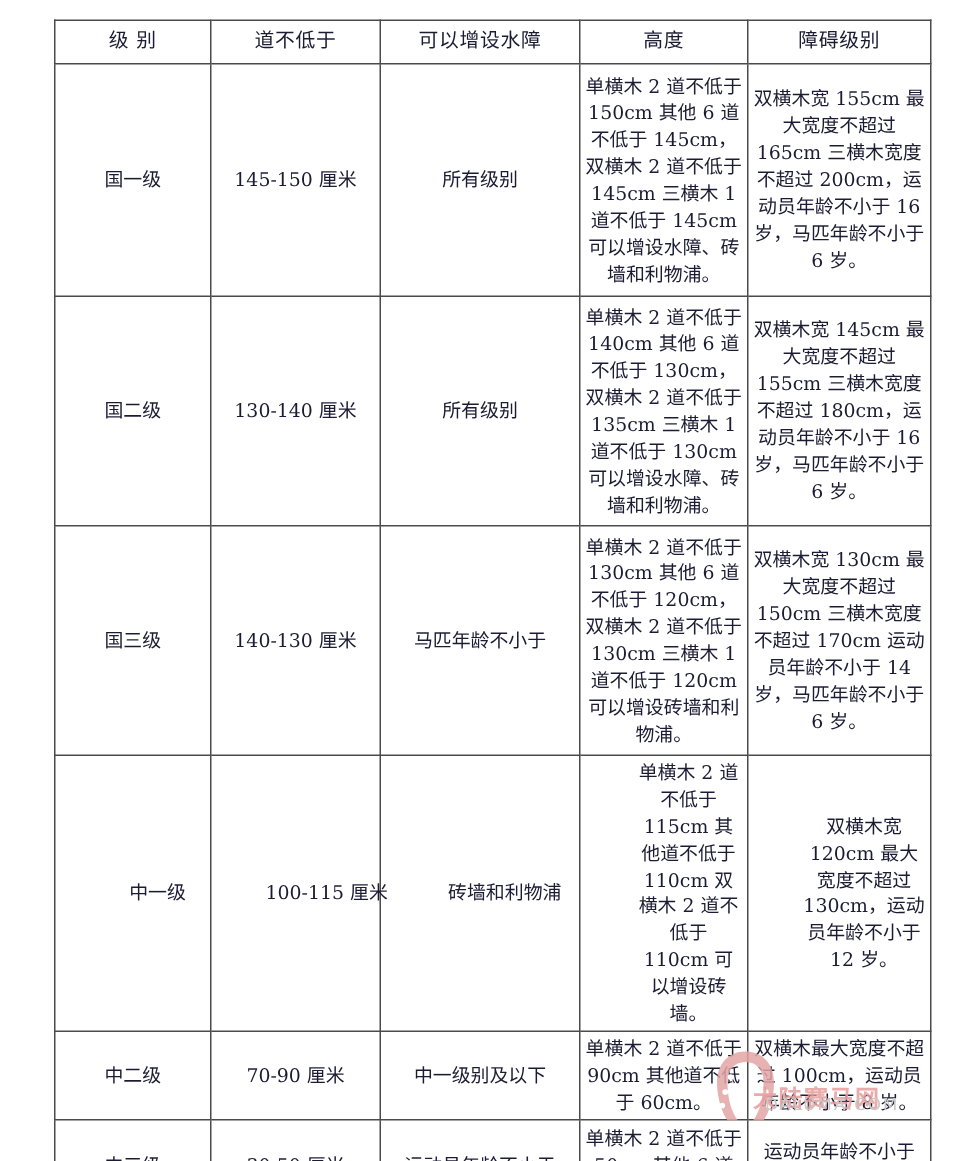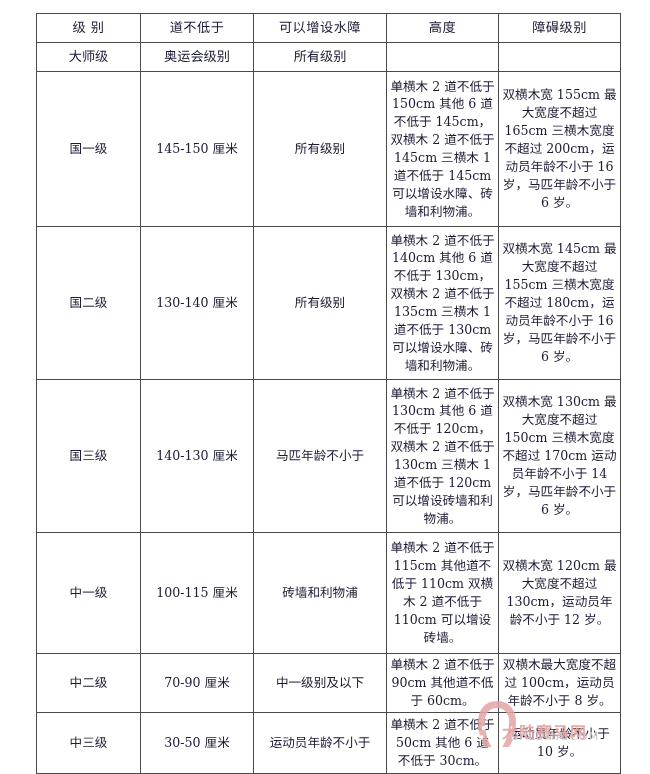--- a/index.html
+++ b/index.html
@@ -72,21 +72,21 @@
   .cell-requirement {
     font-size: 12.4px;
     line-height: 1.52;
     padding: 4px 4px;
   }
 
   
   tr.r1 td { height: 150px; }
   tr.r2 td { height: 148px; }
   tr.r3 td { height: 148px; }
-  tr.r4 td { height: 116px; }
+  tr.r4 td { height: 116px; padding-left: 36px; }
   tr.r5 td { height: 54px; margin-left: 25px; }
   tr.r6 td { height: 56px; }
 
   
   #watermark {
     position: absolute;
     left: 474px;
     top: 697px;
     width: 176px;
     height: 62px;
@@ -138,27 +138,20 @@
     </colgroup>
     <tbody>
       <tr class="header-row">
         <td>级  别</td>
         <td>道不低于</td>
         <td>可以增设水障</td>
         <td>高度</td>
         <td>障碍级别</td>
       </tr>
 
-      <tr class="master-row">
-        <td class="cell-grade">大师级</td>
-        <td class="cell-obstacle">奥运会级别</td>
-        <td class="cell-eligible">所有级别</td>
-        <td class="cell-height"></td>
-        <td class="cell-requirement"></td>
-      </tr>
 
       <tr class="r1">
         <td class="cell-grade">国一级</td>
         <td class="cell-obstacle">145-150 厘米</td>
         <td class="cell-eligible">所有级别</td>
         <td class="cell-height">单横木 2 道不低于 150cm 其他 6 道不低于 145cm，双横木 2 道不低于 145cm 三横木 1 道不低于 145cm 可以增设水障、砖墙和利物浦。</td>
         <td class="cell-requirement">双横木宽 155cm 最大宽度不超过 165cm 三横木宽度不超过 200cm，运动员年龄不小于 16 岁，马匹年龄不小于 6 岁。</td>
       </tr>
 
       <tr class="r2">

